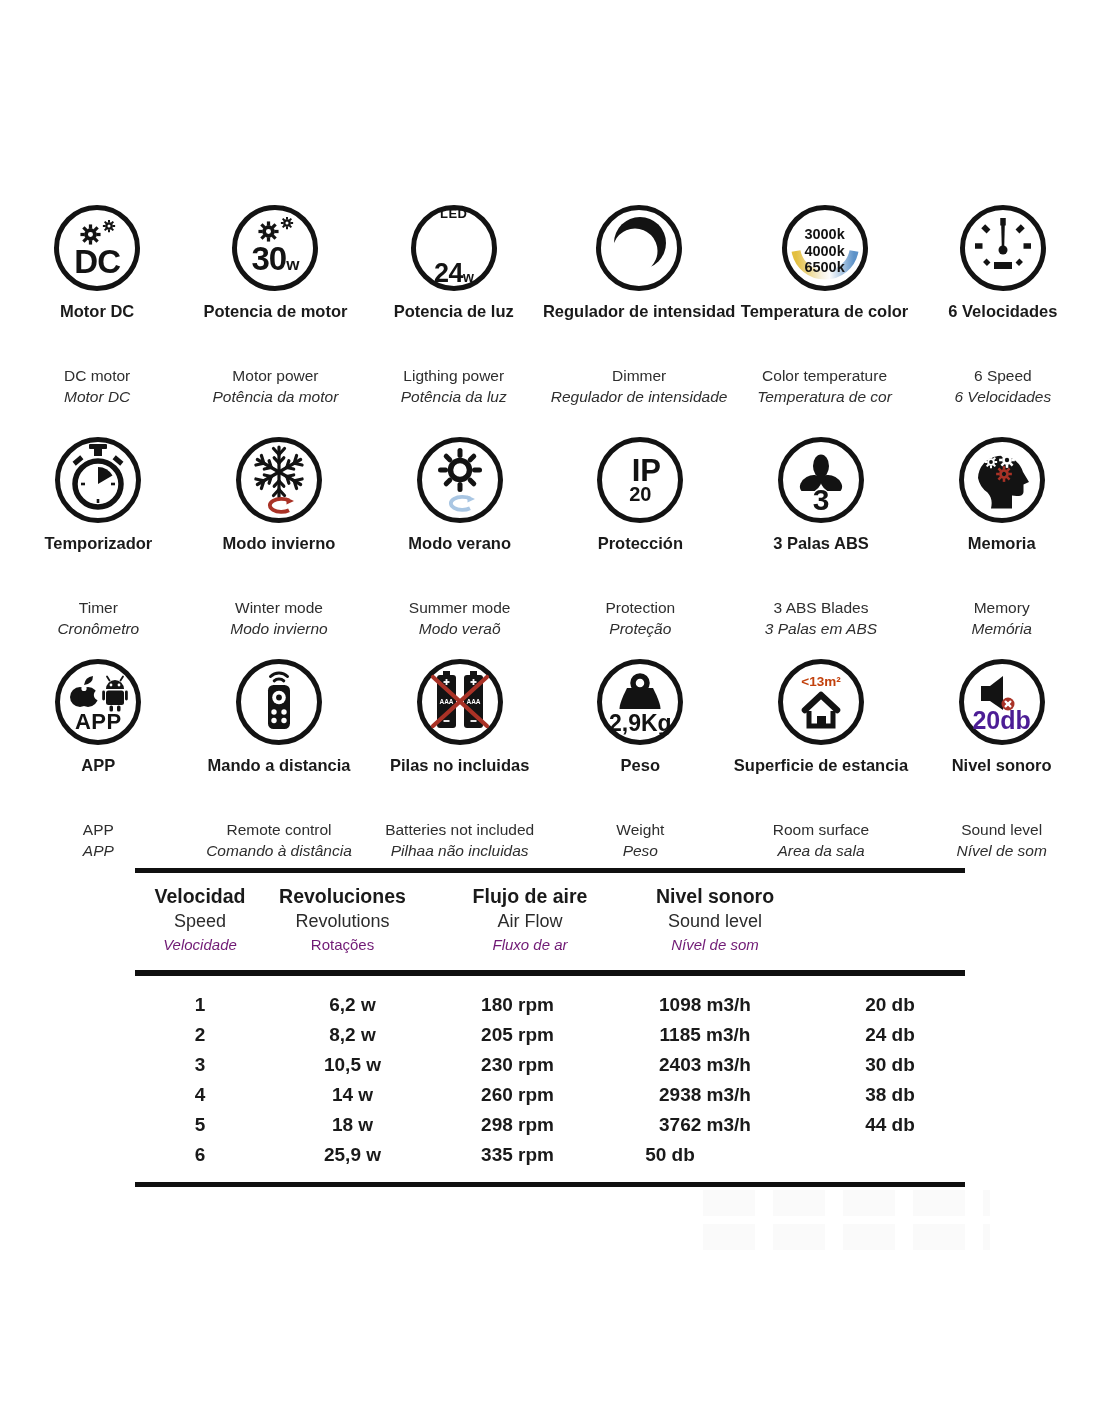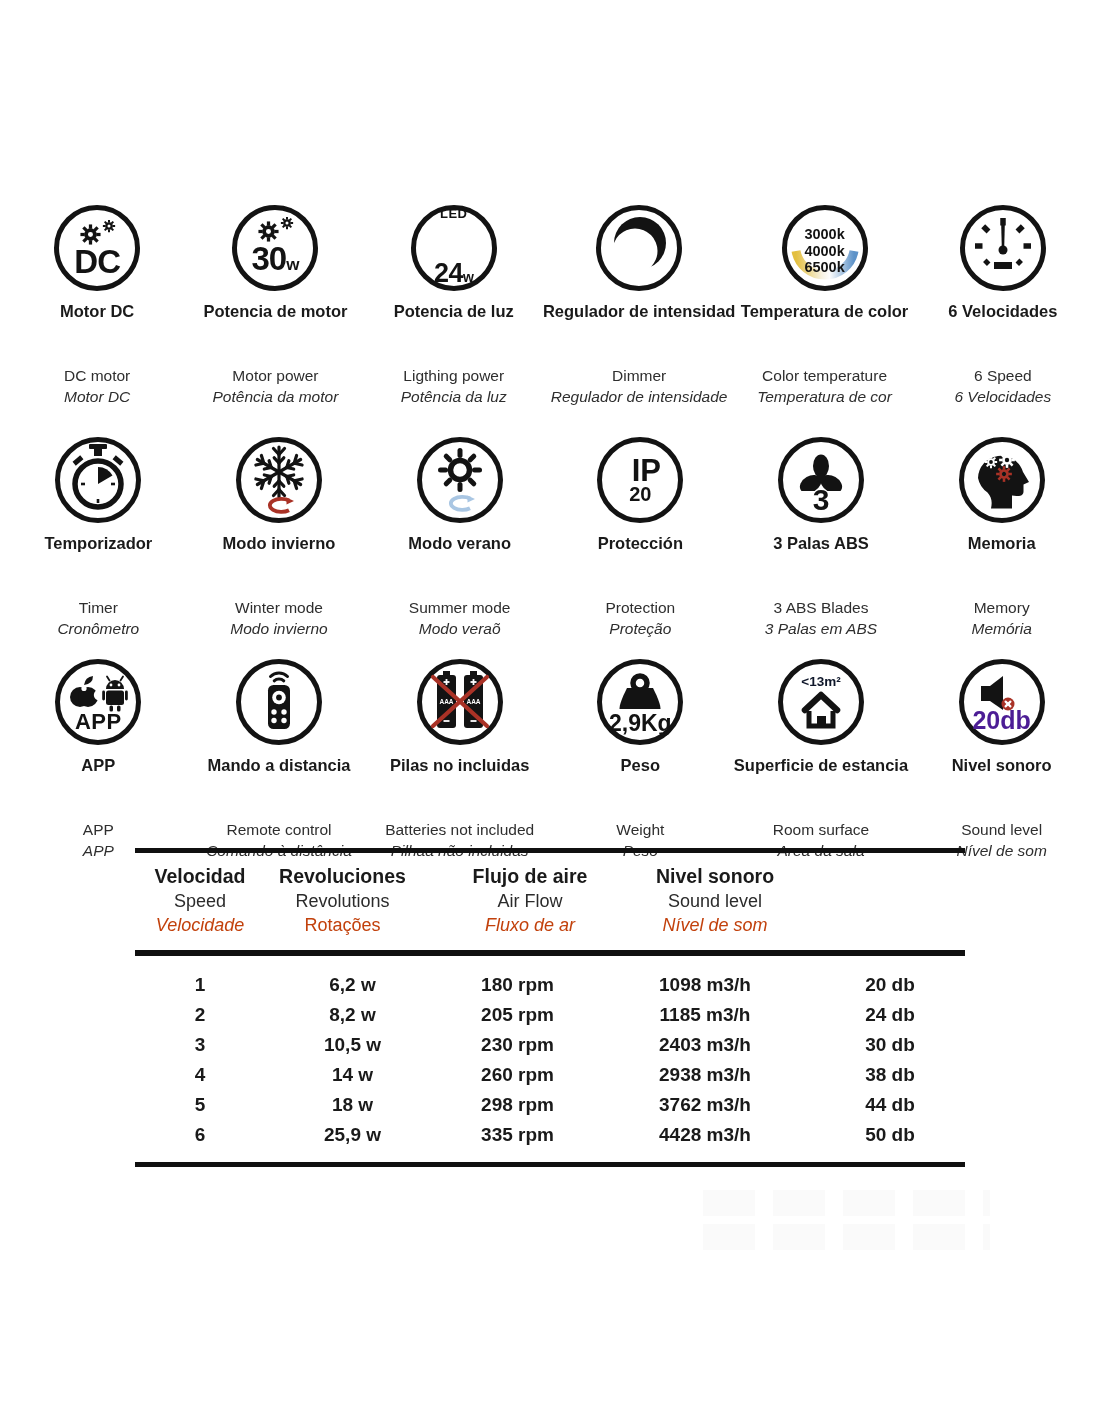--- a/index.html
+++ b/index.html
@@ -24,31 +24,31 @@
   .small-cap{font-weight:bold;font-size:13px;line-height:13px;color:#131313;letter-spacing:0.5px;}
   .ip1{font-weight:bold;font-size:31px;line-height:27px;color:#131313;margin-left:12px;}
   .ip2{font-weight:bold;font-size:20px;line-height:20px;color:#131313;}
   .ct-wrap{position:relative;width:76px;height:76px;}
   .ct-svg{position:absolute;left:0;top:0;}
   .ct-text{position:absolute;left:0;top:16px;width:100%;display:flex;flex-direction:column;align-items:center;}
   .ct-text span{font-weight:bold;font-size:14.5px;line-height:16.5px;color:#131313;}
   .app-text{font-weight:bold;font-size:22px;line-height:20px;color:#131313;letter-spacing:0.5px;}
   .w-text{font-weight:bold;font-size:23px;line-height:21px;color:#131313;margin-top:-5px;white-space:nowrap;}
   .db-text{font-weight:bold;font-size:25px;line-height:22px;color:#4c1d95;margin-top:-6px;white-space:nowrap;}
-  .room-text{font-weight:bold;font-size:13.5px;line-height:14px;color:#0f172a;white-space:nowrap;}
+  .room-text{font-weight:bold;font-size:13.5px;line-height:14px;color:#c2410c;white-space:nowrap;}
   .n3-text{font-weight:bold;font-size:30px;line-height:24px;color:#131313;margin-top:-3px;}
 
   
-  .spec-table{position:absolute;left:135px;top:848px;width:830px;}
+  .spec-table{position:absolute;left:135px;top:868px;width:830px;}
   .thead{display:flex;border-top:5px solid #101010;border-bottom:6px solid #101010;padding:11px 0 13px;}
   .tb-col{text-align:center;}
   .c0{width:130px;}.c1{width:175px;}.c2{width:155px;}.c3{width:220px;}.c4{width:150px;}
   .h1{font-weight:bold;font-size:19.5px;line-height:25px;}
   .h2{font-size:18px;line-height:24px;color:#2b2b2b;}
-  .h3{font-size:18px;line-height:24px;color:#c2410c;font-style:italic;}
+  .h3{font-size:15px;line-height:24px;color:#701a75;font-style:italic;}
   .thead .c2 .h3{font-style:normal;}
   .tbody{padding:14px 0 12px;}
   .trow{display:flex;}
   .trow div{font-weight:bold;font-size:19px;line-height:30px;text-align:center;}
 
   
   .watermark{position:absolute;left:703px;top:1190px;width:287px;height:72px;opacity:1;}
   .wm-band{height:26px;margin-bottom:8px;
     background:repeating-linear-gradient(90deg,#fafafa 0 52px,#ffffff 52px 70px);}
 </style>
@@ -492,21 +492,20 @@
         <div class="c0">5</div>
           <div class="c1">18 w</div>
           <div class="c2">298 rpm</div>
           <div class="c3">3762 m3/h</div>
           <div class="c4">44 db</div>
       </div>
       <div class="trow">
         <div class="c0">6</div>
           <div class="c1">25,9 w</div>
           <div class="c2">335 rpm</div>
-          <div class="c3">4428 m3/h</div>
           <div class="c4">50 db</div>
       </div>
     </div>
   </div>
 
   <div class="watermark">
     <div class="wm-band"></div>
     <div class="wm-band"></div>
   </div>
 </div>

